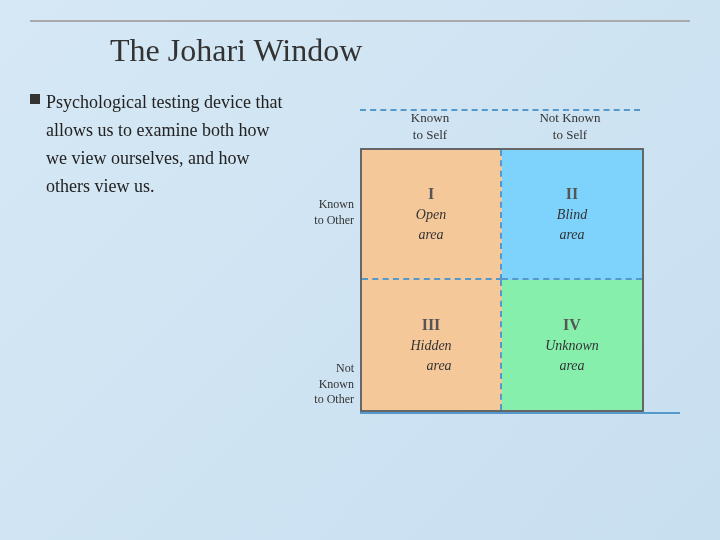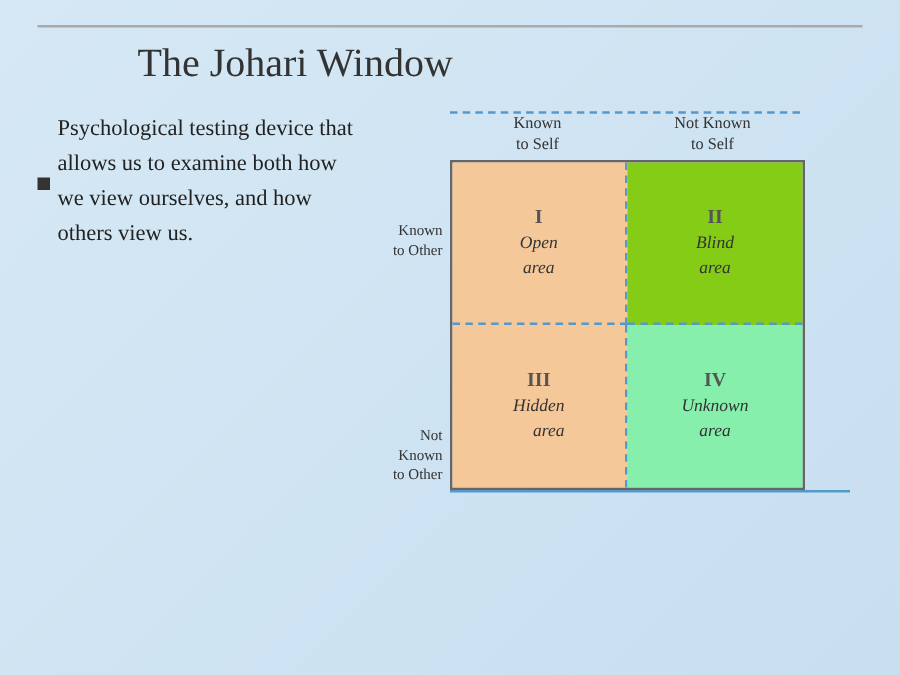--- a/index.html
+++ b/index.html
@@ -40,21 +40,21 @@
       gap: 10px;
     }
 
     .left-text {
       width: 260px;
       flex-shrink: 0;
     }
 
     .bullet-item {
       display: flex;
-      align-items: center;
+      align-items: flex-start;
       gap: 6px;
     }
 
     .bullet-square {
       width: 10px;
       height: 10px;
       background: #333;
       flex-shrink: 0;
       margin-top: 5px;
     }
@@ -63,20 +63,21 @@
       font-size: 18px;
       line-height: 1.55;
       color: #222;
     }
 
     
     .johari-diagram {
       position: relative;
       width: 380px;
       flex-shrink: 0;
+      margin-top: 20px;
     }
 
     .johari-header-row {
       display: flex;
       margin-left: 60px;
       margin-bottom: 4px;
     }
 
     .header-cell {
       text-align: center;
@@ -164,21 +165,21 @@
 
     
     .cell-open {
       background-color: #f5c89a;
       border-right: 2px dashed #5599cc;
       border-bottom: 2px dashed #5599cc;
     }
 
     
     .cell-blind {
-      background-color: #84cc16;
+      background-color: #7dd3fc;
       border-bottom: 2px dashed #5599cc;
     }
 
     
     .cell-hidden {
       background-color: #f5c89a;
       border-right: 2px dashed #5599cc;
       text-align: right;
     }
 

